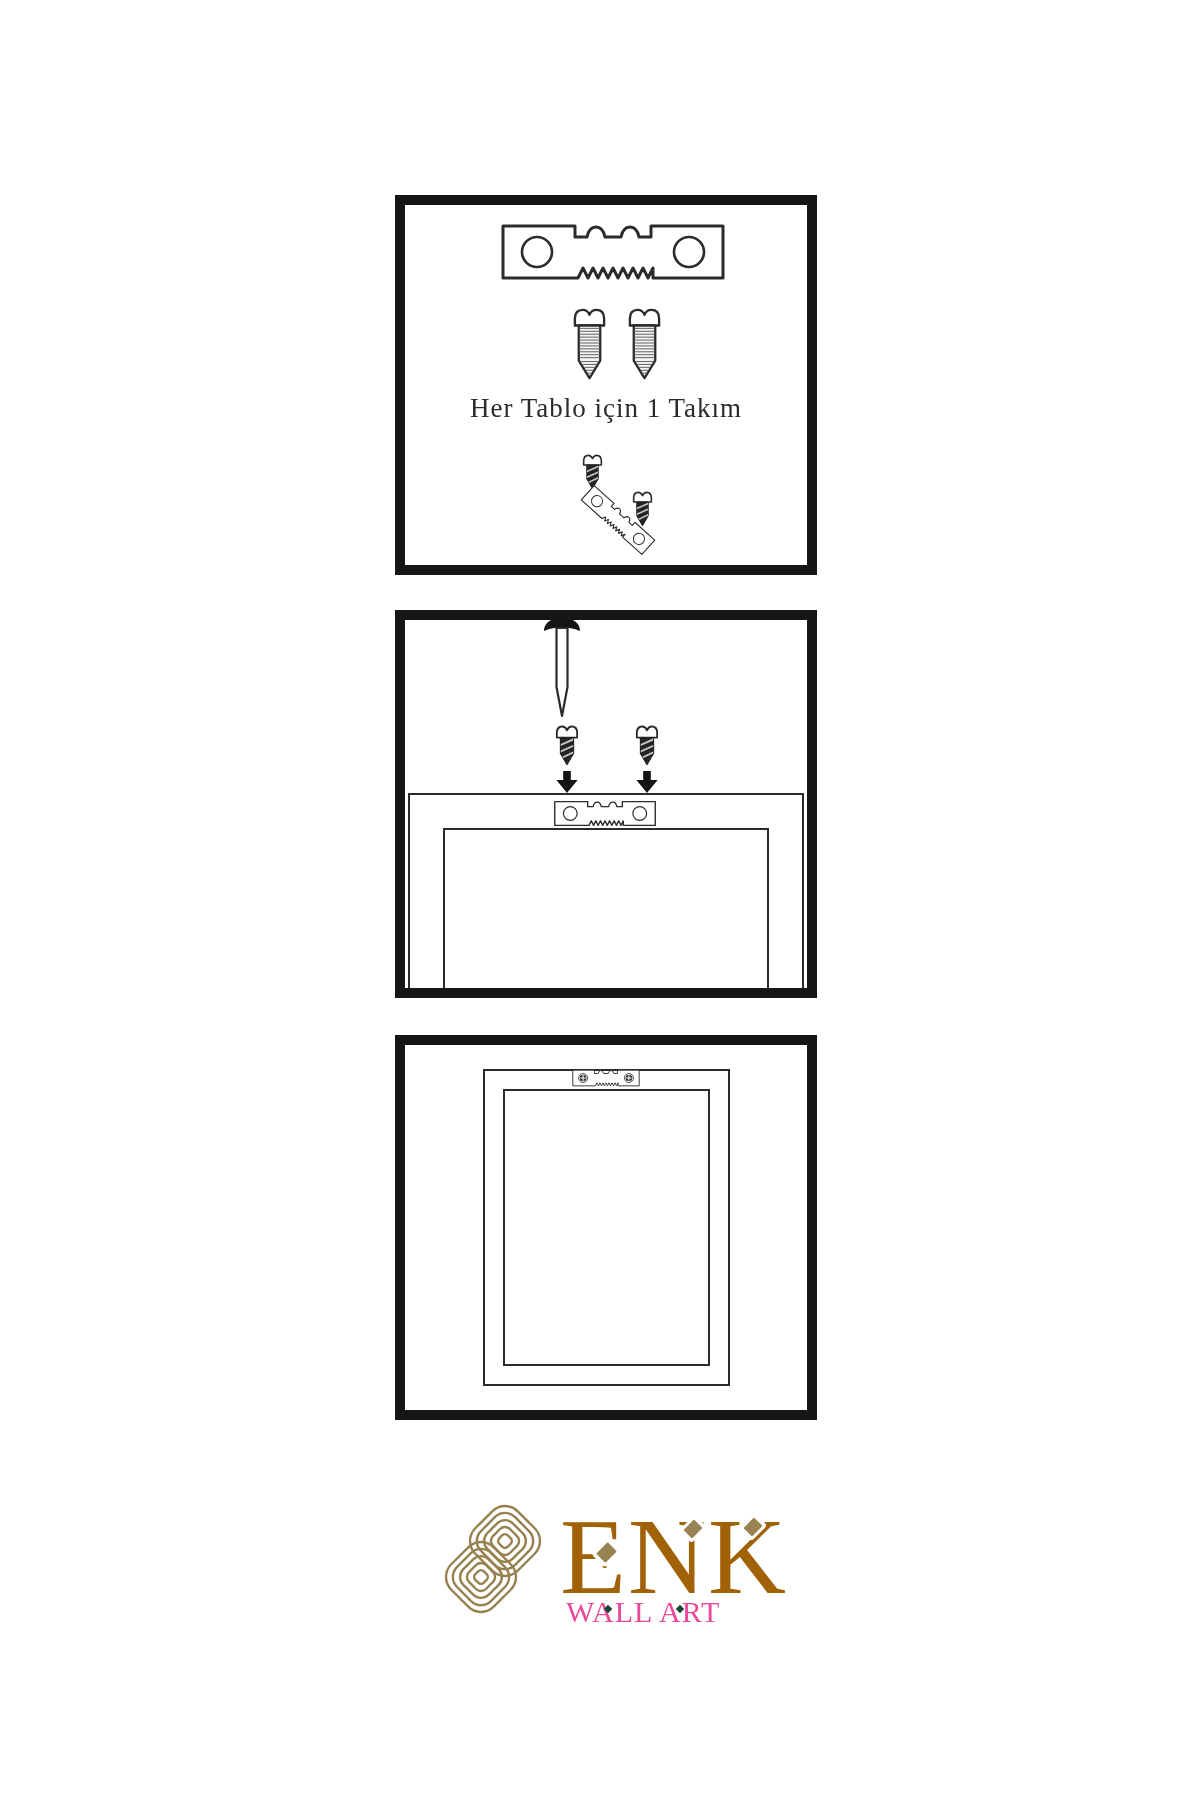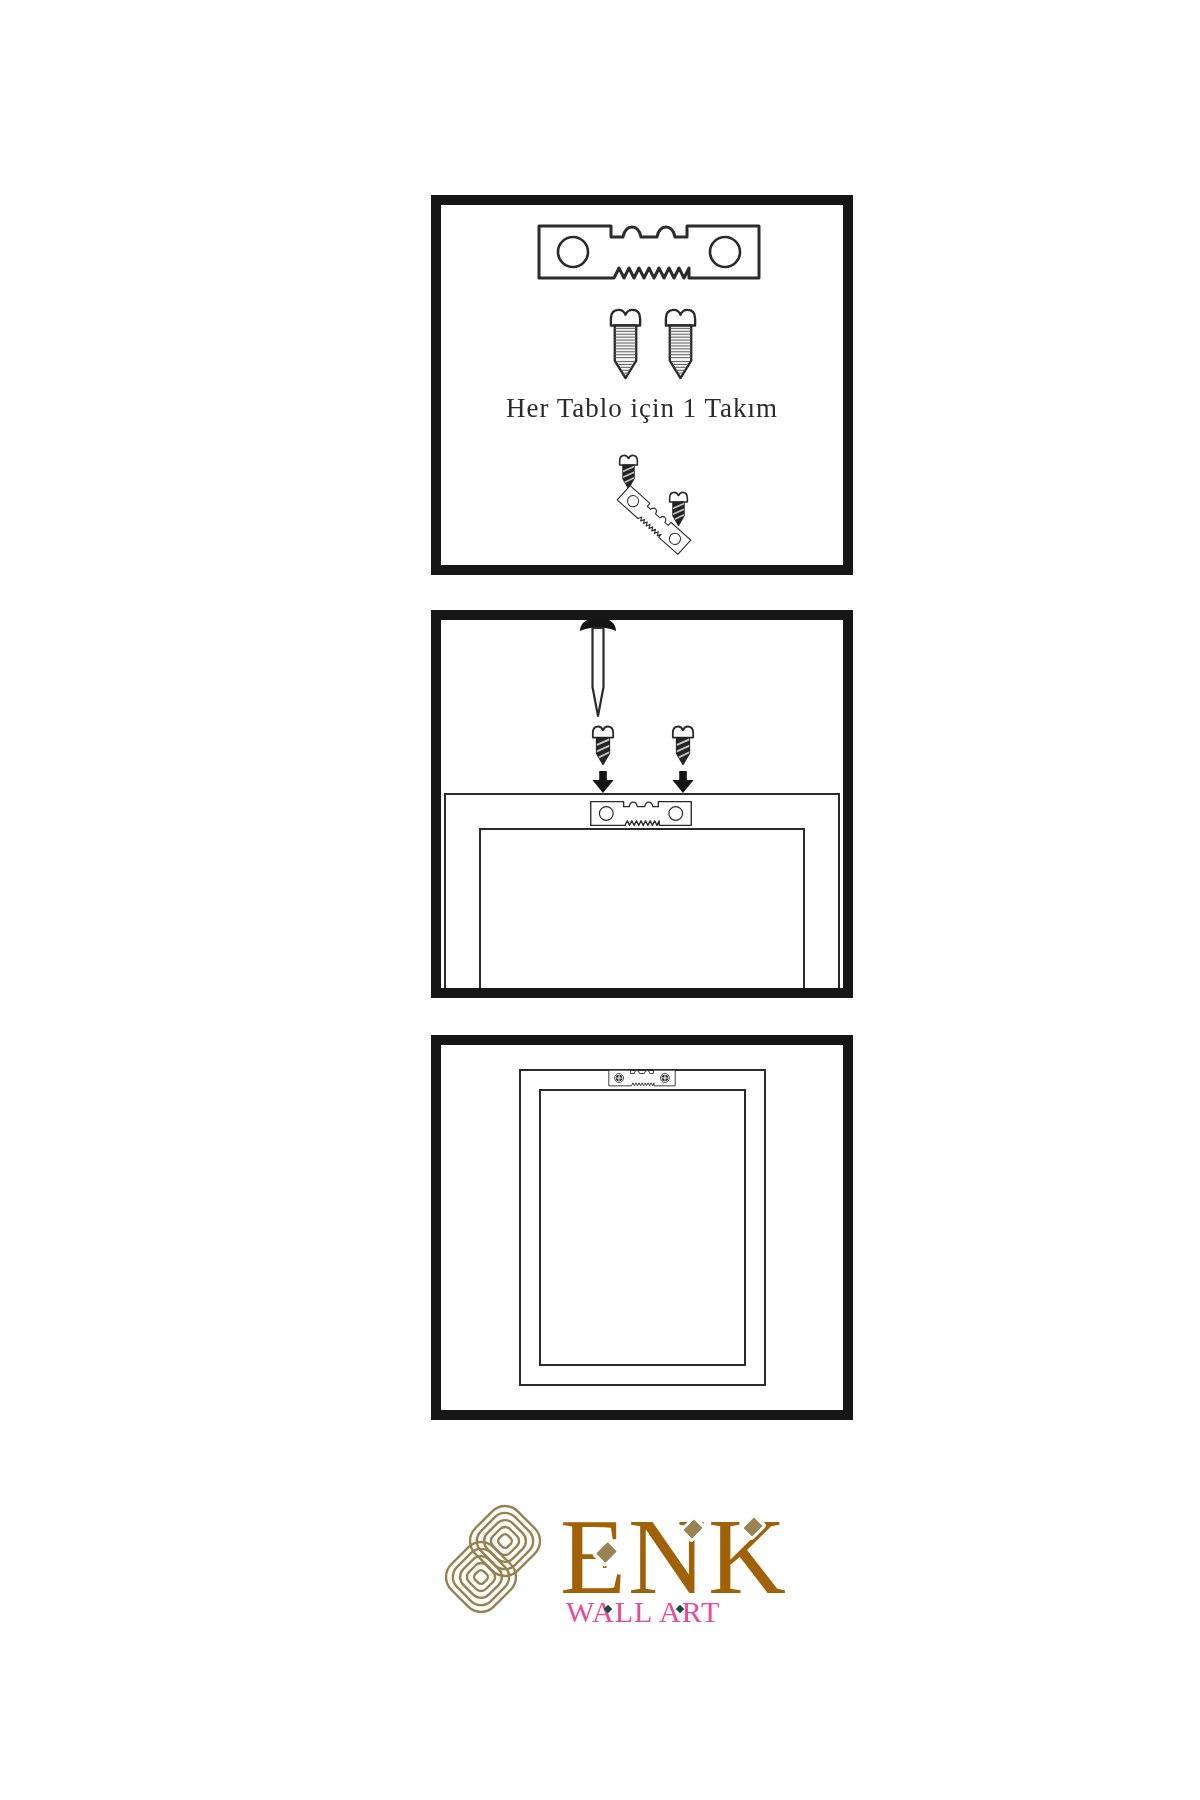--- a/index.html
+++ b/index.html
@@ -1,21 +1,21 @@
 <!DOCTYPE html>
 <html><head>
 <meta charset="utf-8">
 <style>
   html,body{margin:0;padding:0;background:#ffffff;}
   body{width:1200px;height:1800px;font-family:"Liberation Sans",sans-serif;}
   .canvas{position:relative;width:1200px;height:1800px;background:#ffffff;overflow:hidden;}
 
   
   .panel{position:absolute;left:395px;width:422px;border:10px solid #161616;
-         background:#ffffff;box-sizing:border-box;overflow:hidden;margin-left:36px;}
+         background:#ffffff;box-sizing:border-box;overflow:hidden;}
   #panel-1{top:195px;height:380px;}
   #panel-2{top:610px;height:388px;}
   #panel-3{top:1035px;height:385px;}
   .abs{position:absolute;}
 
   .caption{position:absolute;left:0;right:0;top:188px;text-align:center;
            font-family:"Liberation Serif","DejaVu Serif",serif;font-size:27px;
            letter-spacing:1px;color:#2b2b2b;white-space:nowrap;}
 
   .rect{position:absolute;border:2px solid #2b2b2b;background:#ffffff;box-sizing:border-box;}

